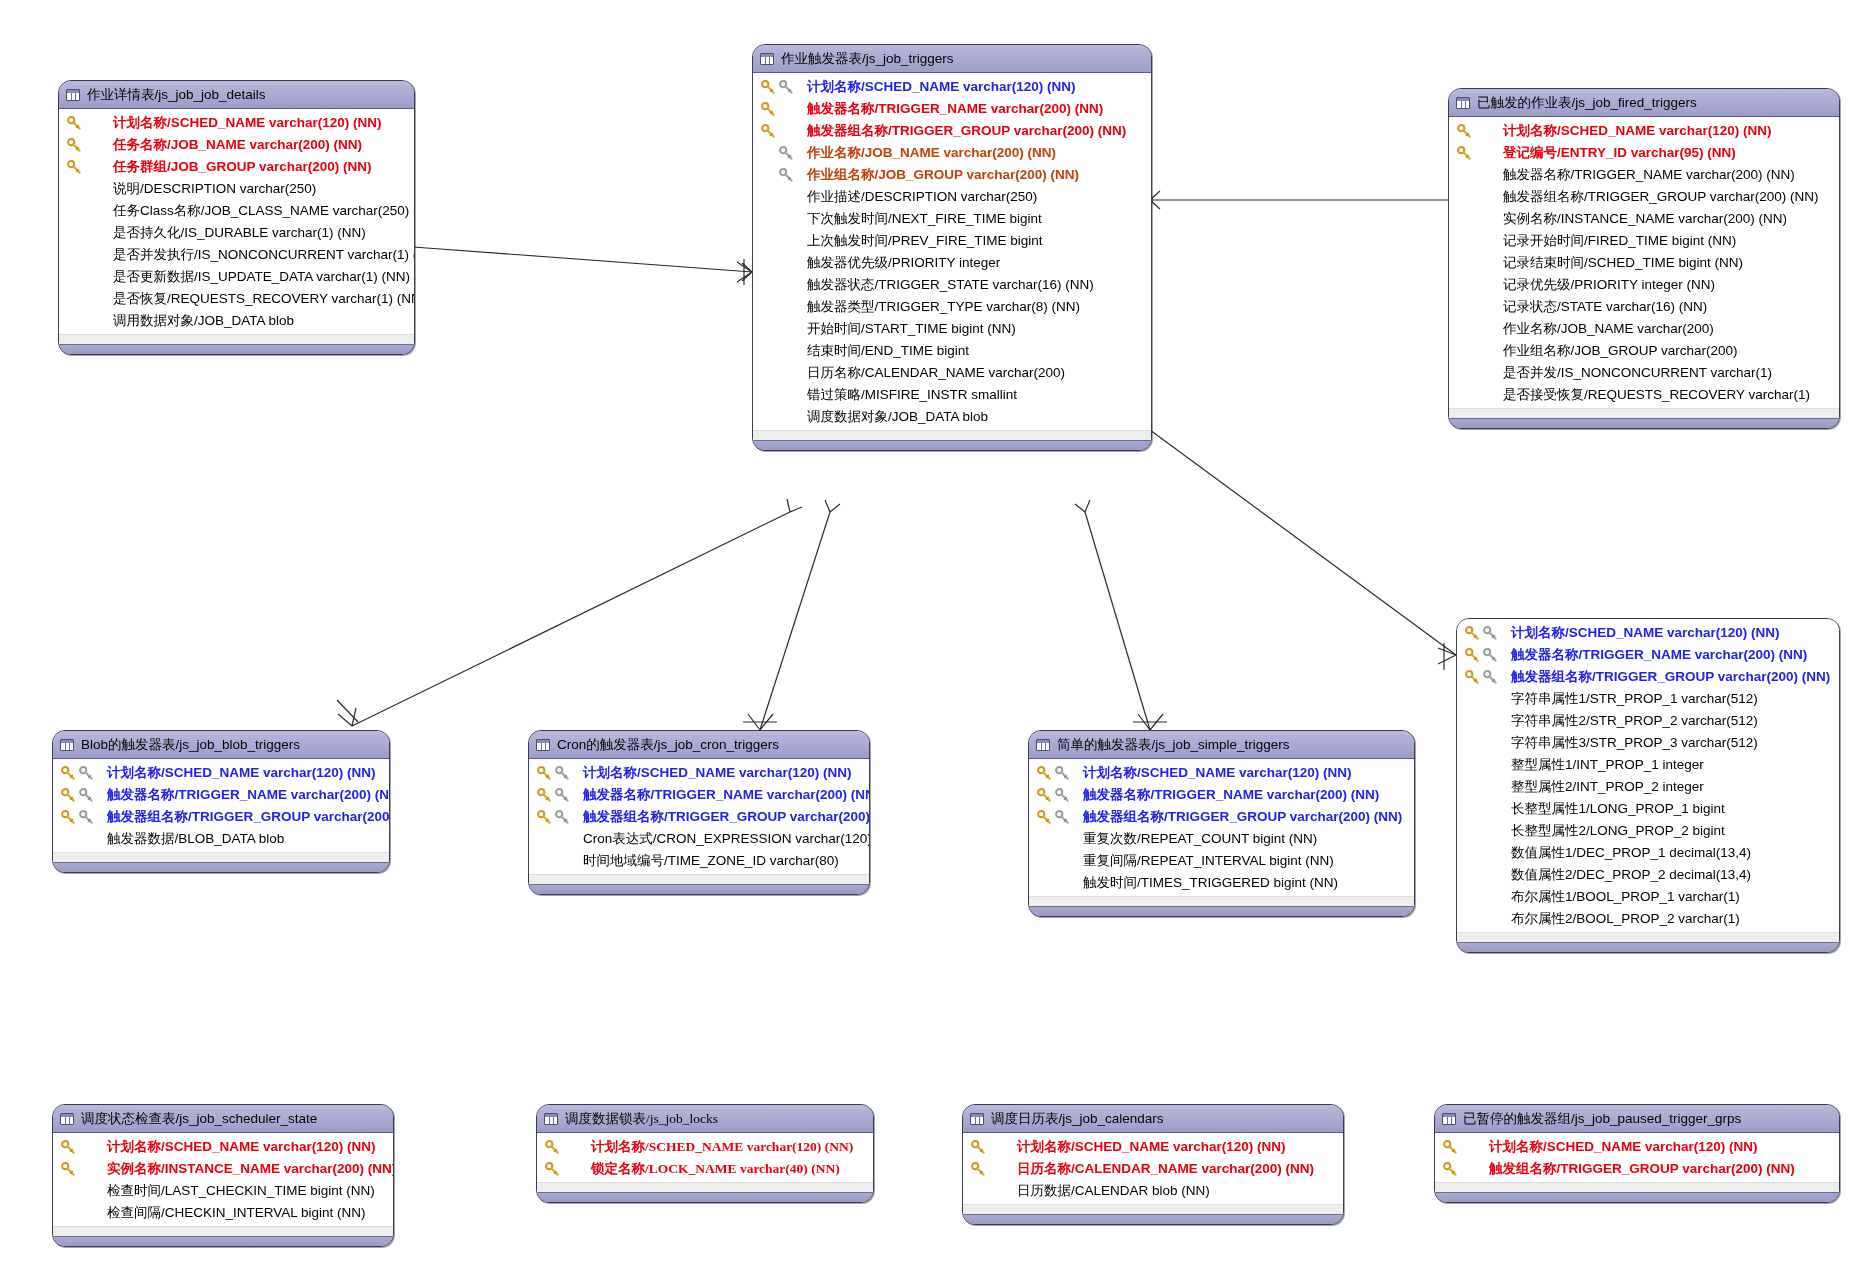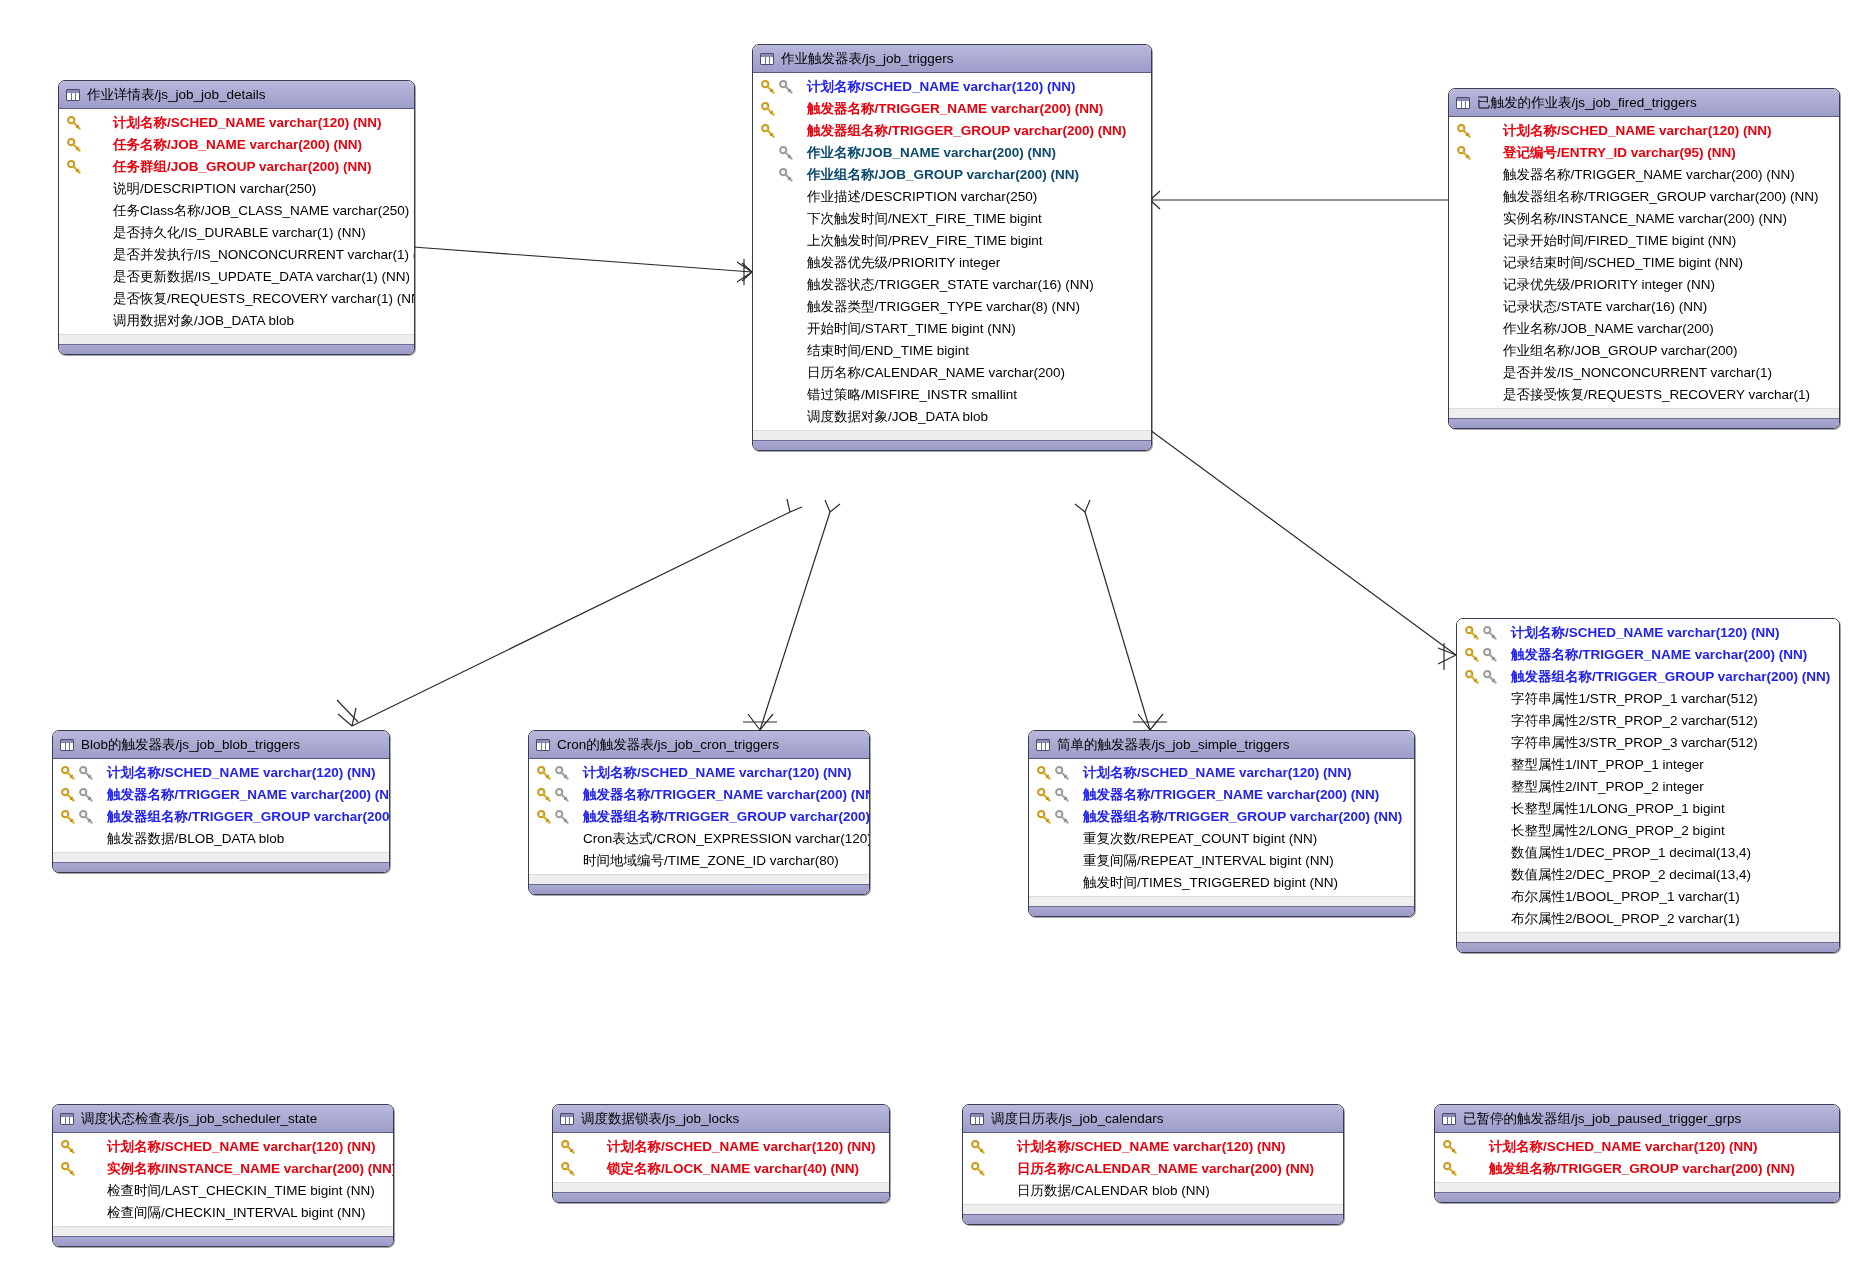--- a/index.html
+++ b/index.html
@@ -9,21 +9,21 @@
     -webkit-font-smoothing:antialiased;
   }
   #canvas{position:relative;width:1849px;height:1267px;}
 
   svg#links{position:absolute;left:0;top:0;width:1849px;height:1267px;pointer-events:none;}
   svg#links line, svg#links path{stroke:#2b2b2b;stroke-width:1.2;fill:none;}
 
   .entity{
     position:absolute;
     border:1px solid #3a3a52;
-    border-radius:7px;
+    border-radius:13px;
     background:#ffffff;
     box-shadow:1px 1px 0 rgba(0,0,0,.35);
     overflow:hidden;
   }
   .ent-head{
     display:flex;align-items:center;gap:7px;
     background:linear-gradient(180deg,#b9b9dd 0%,#a9a9d2 55%,#9c9cc9 100%);
     border-bottom:1px solid #5a5a82;
     padding:4px 8px 4px 7px;
     height:19px;
@@ -52,21 +52,21 @@
     white-space:nowrap;
     font-size:13.5px;
   }
   .keys{flex:0 0 auto;display:flex;align-items:center;width:46px;}
   .kicon{width:15px;height:15px;margin-right:3px;position:relative;display:inline-block;}
   .kicon svg{display:block;}
   .kspace{width:18px;height:15px;display:inline-block;}
   .aname{color:#000;}
   .aname.pk{color:#e8000d;font-weight:bold;}
   .aname.pkfk{color:#2222ee;font-weight:bold;}
-  .aname.fk{color:#0c4a6e;font-weight:bold;}
+  .aname.fk{color:#c2410c;font-weight:bold;}
   .aname.plain{color:#000;font-weight:normal;}
   .ent-foot{
     height:9px;background:#eeeeee;border-top:1px solid #dcdcdc;
   }
   .ent-bar{
     height:9px;
     background:linear-gradient(180deg,#a9a9d2 0%,#9a9ac6 100%);
     border-top:1px solid #6a6a92;
   }
 </style>
@@ -946,21 +946,21 @@
           <span class="keys">
             <span class="kspace"></span>
             <span class="kspace"></span>
           </span>
           <span class="aname plain">检查间隔/CHECKIN_INTERVAL bigint (NN)</span>
         </div>
       </div>
       <div class="ent-foot"></div>
       <div class="ent-bar"></div>
     </div>
-    <div class="entity" style="left: 552px; top: 1104px; width: 336px;">
+    <div class="entity" style="left: 536px; top: 1104px; width: 336px; font-family: Liberation Serif, serif;">
       <div class="ent-head">
         <span class="tbl-icon"></span>
         <span class="ttl">调度数据锁表/js_job_locks</span>
       </div>
       <div class="ent-body">
         <div class="attr">
           <span class="keys">
   <span class="kicon">
     <svg width="15" height="15" viewBox="0 0 15 15">
       <circle cx="4.2" cy="4.2" r="3.1" fill="none" stroke="#c89a1e" stroke-width="2"></circle>

